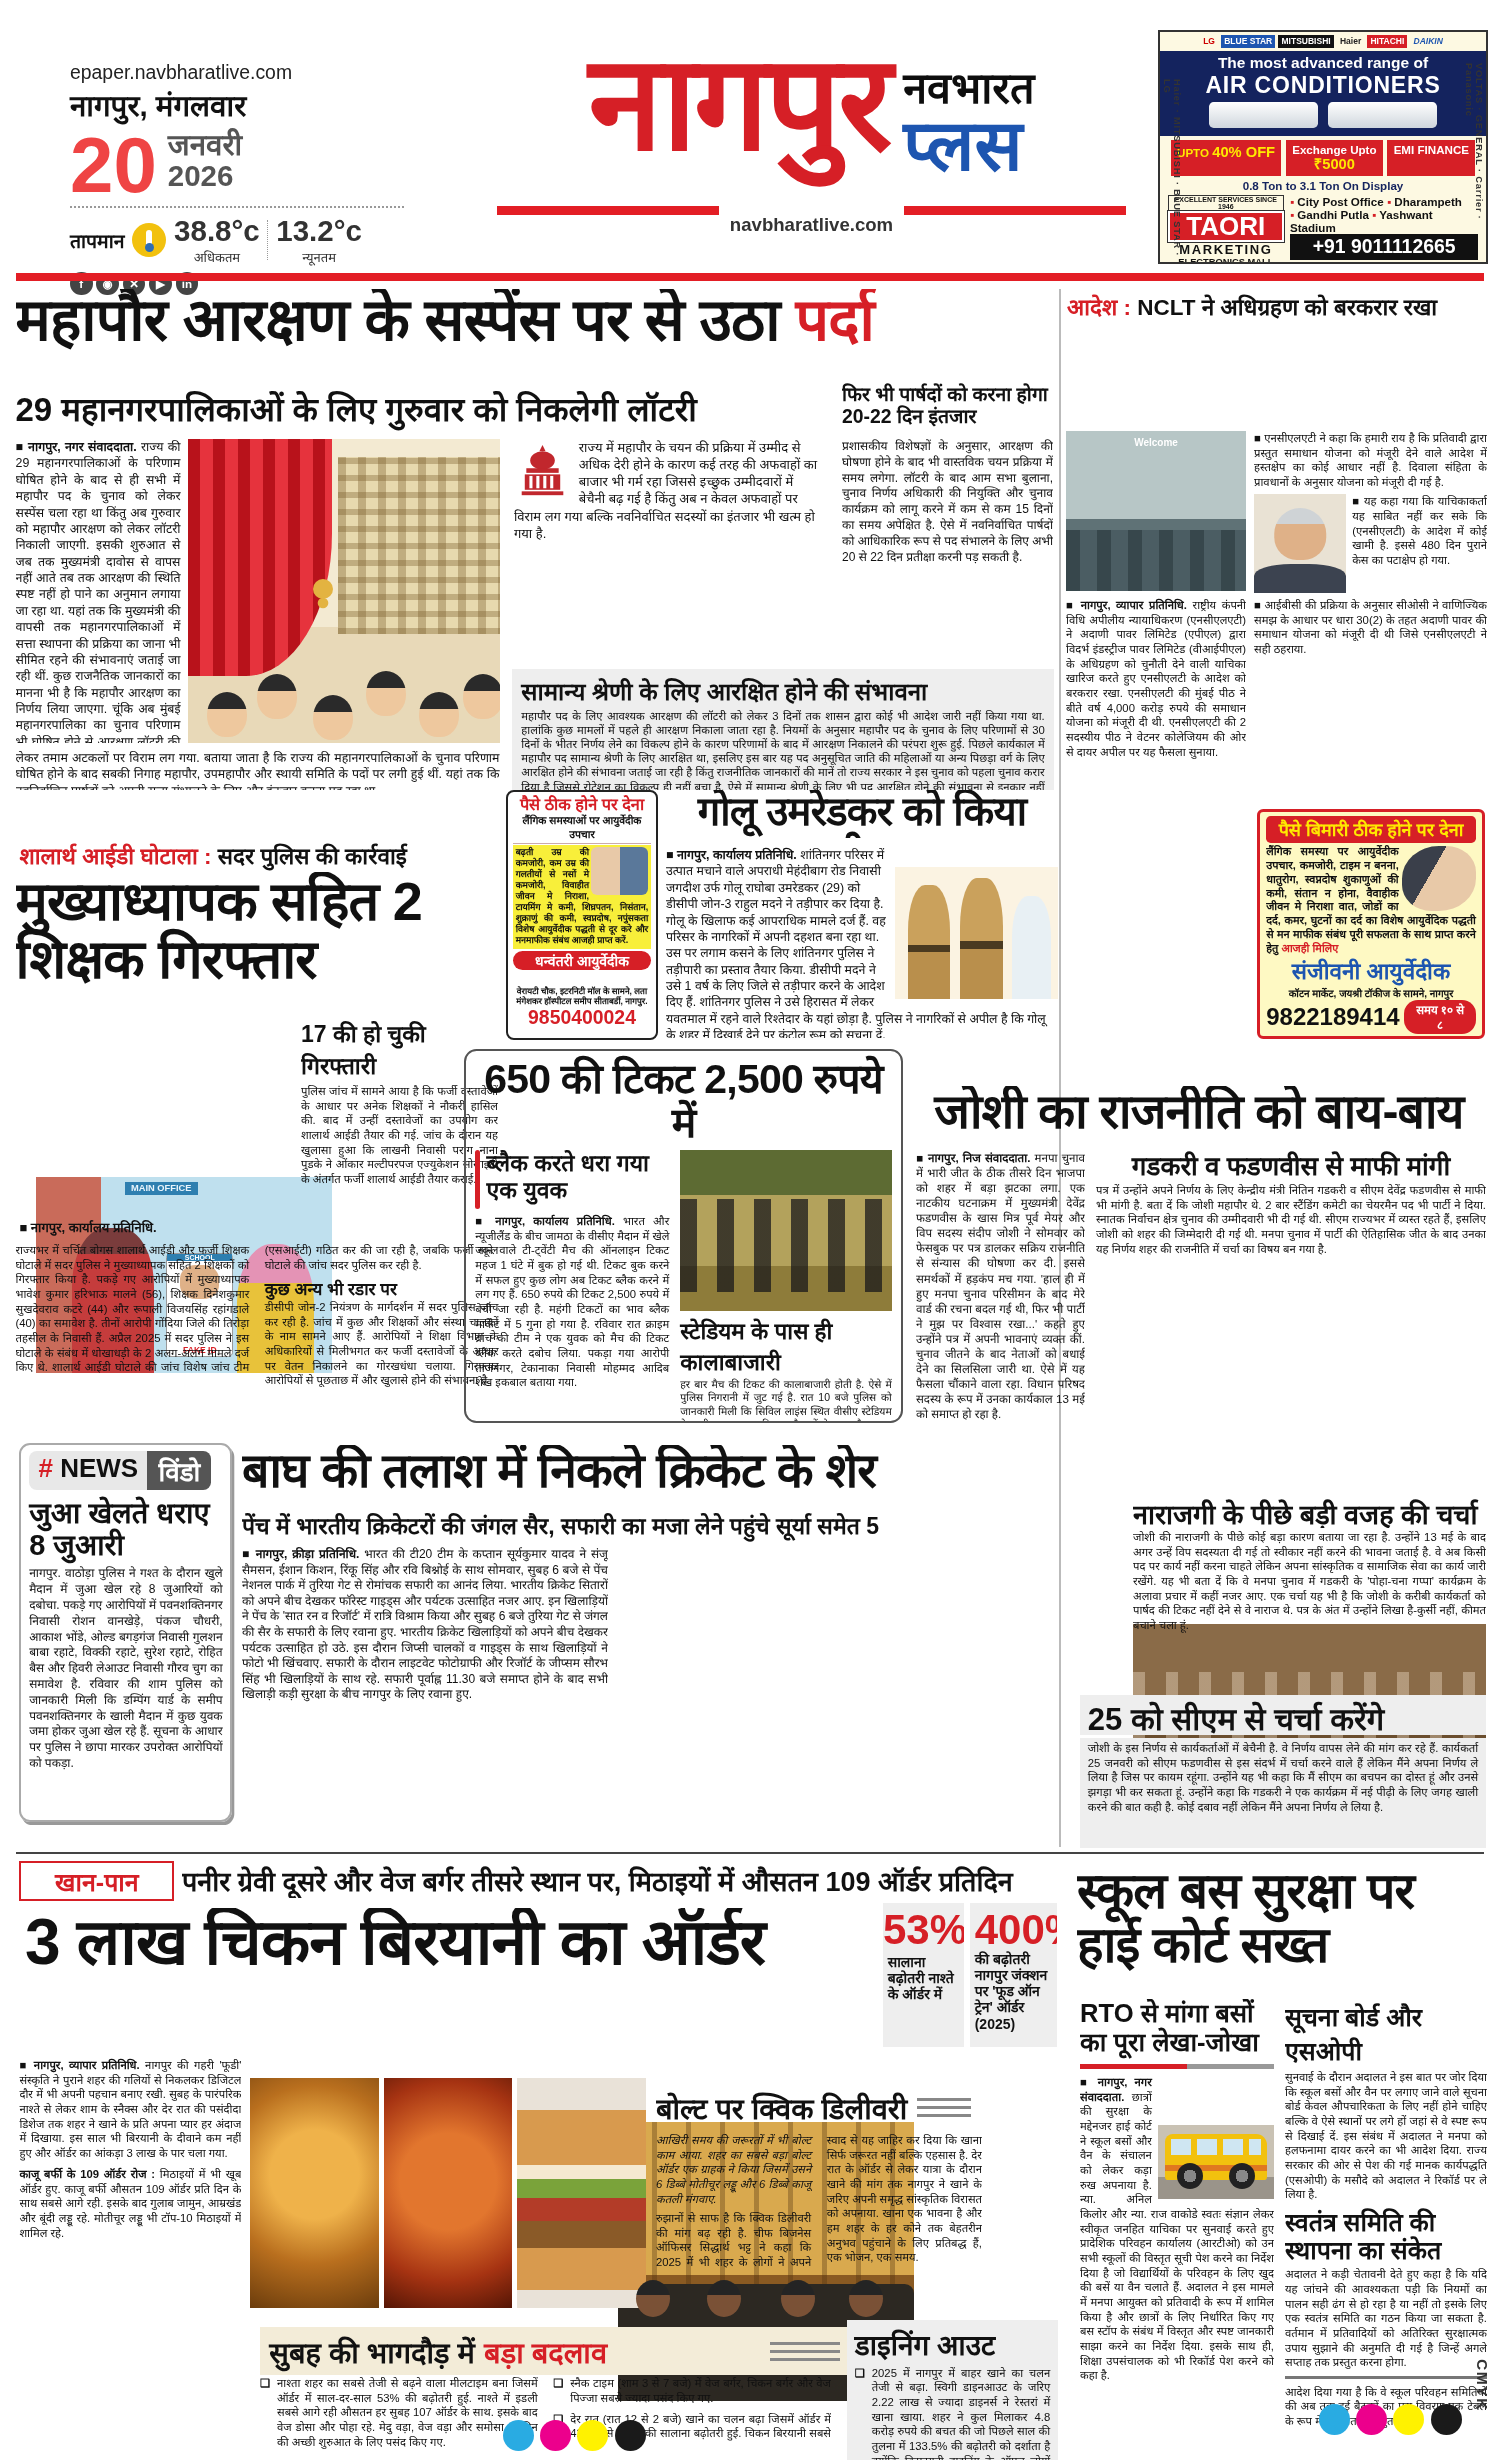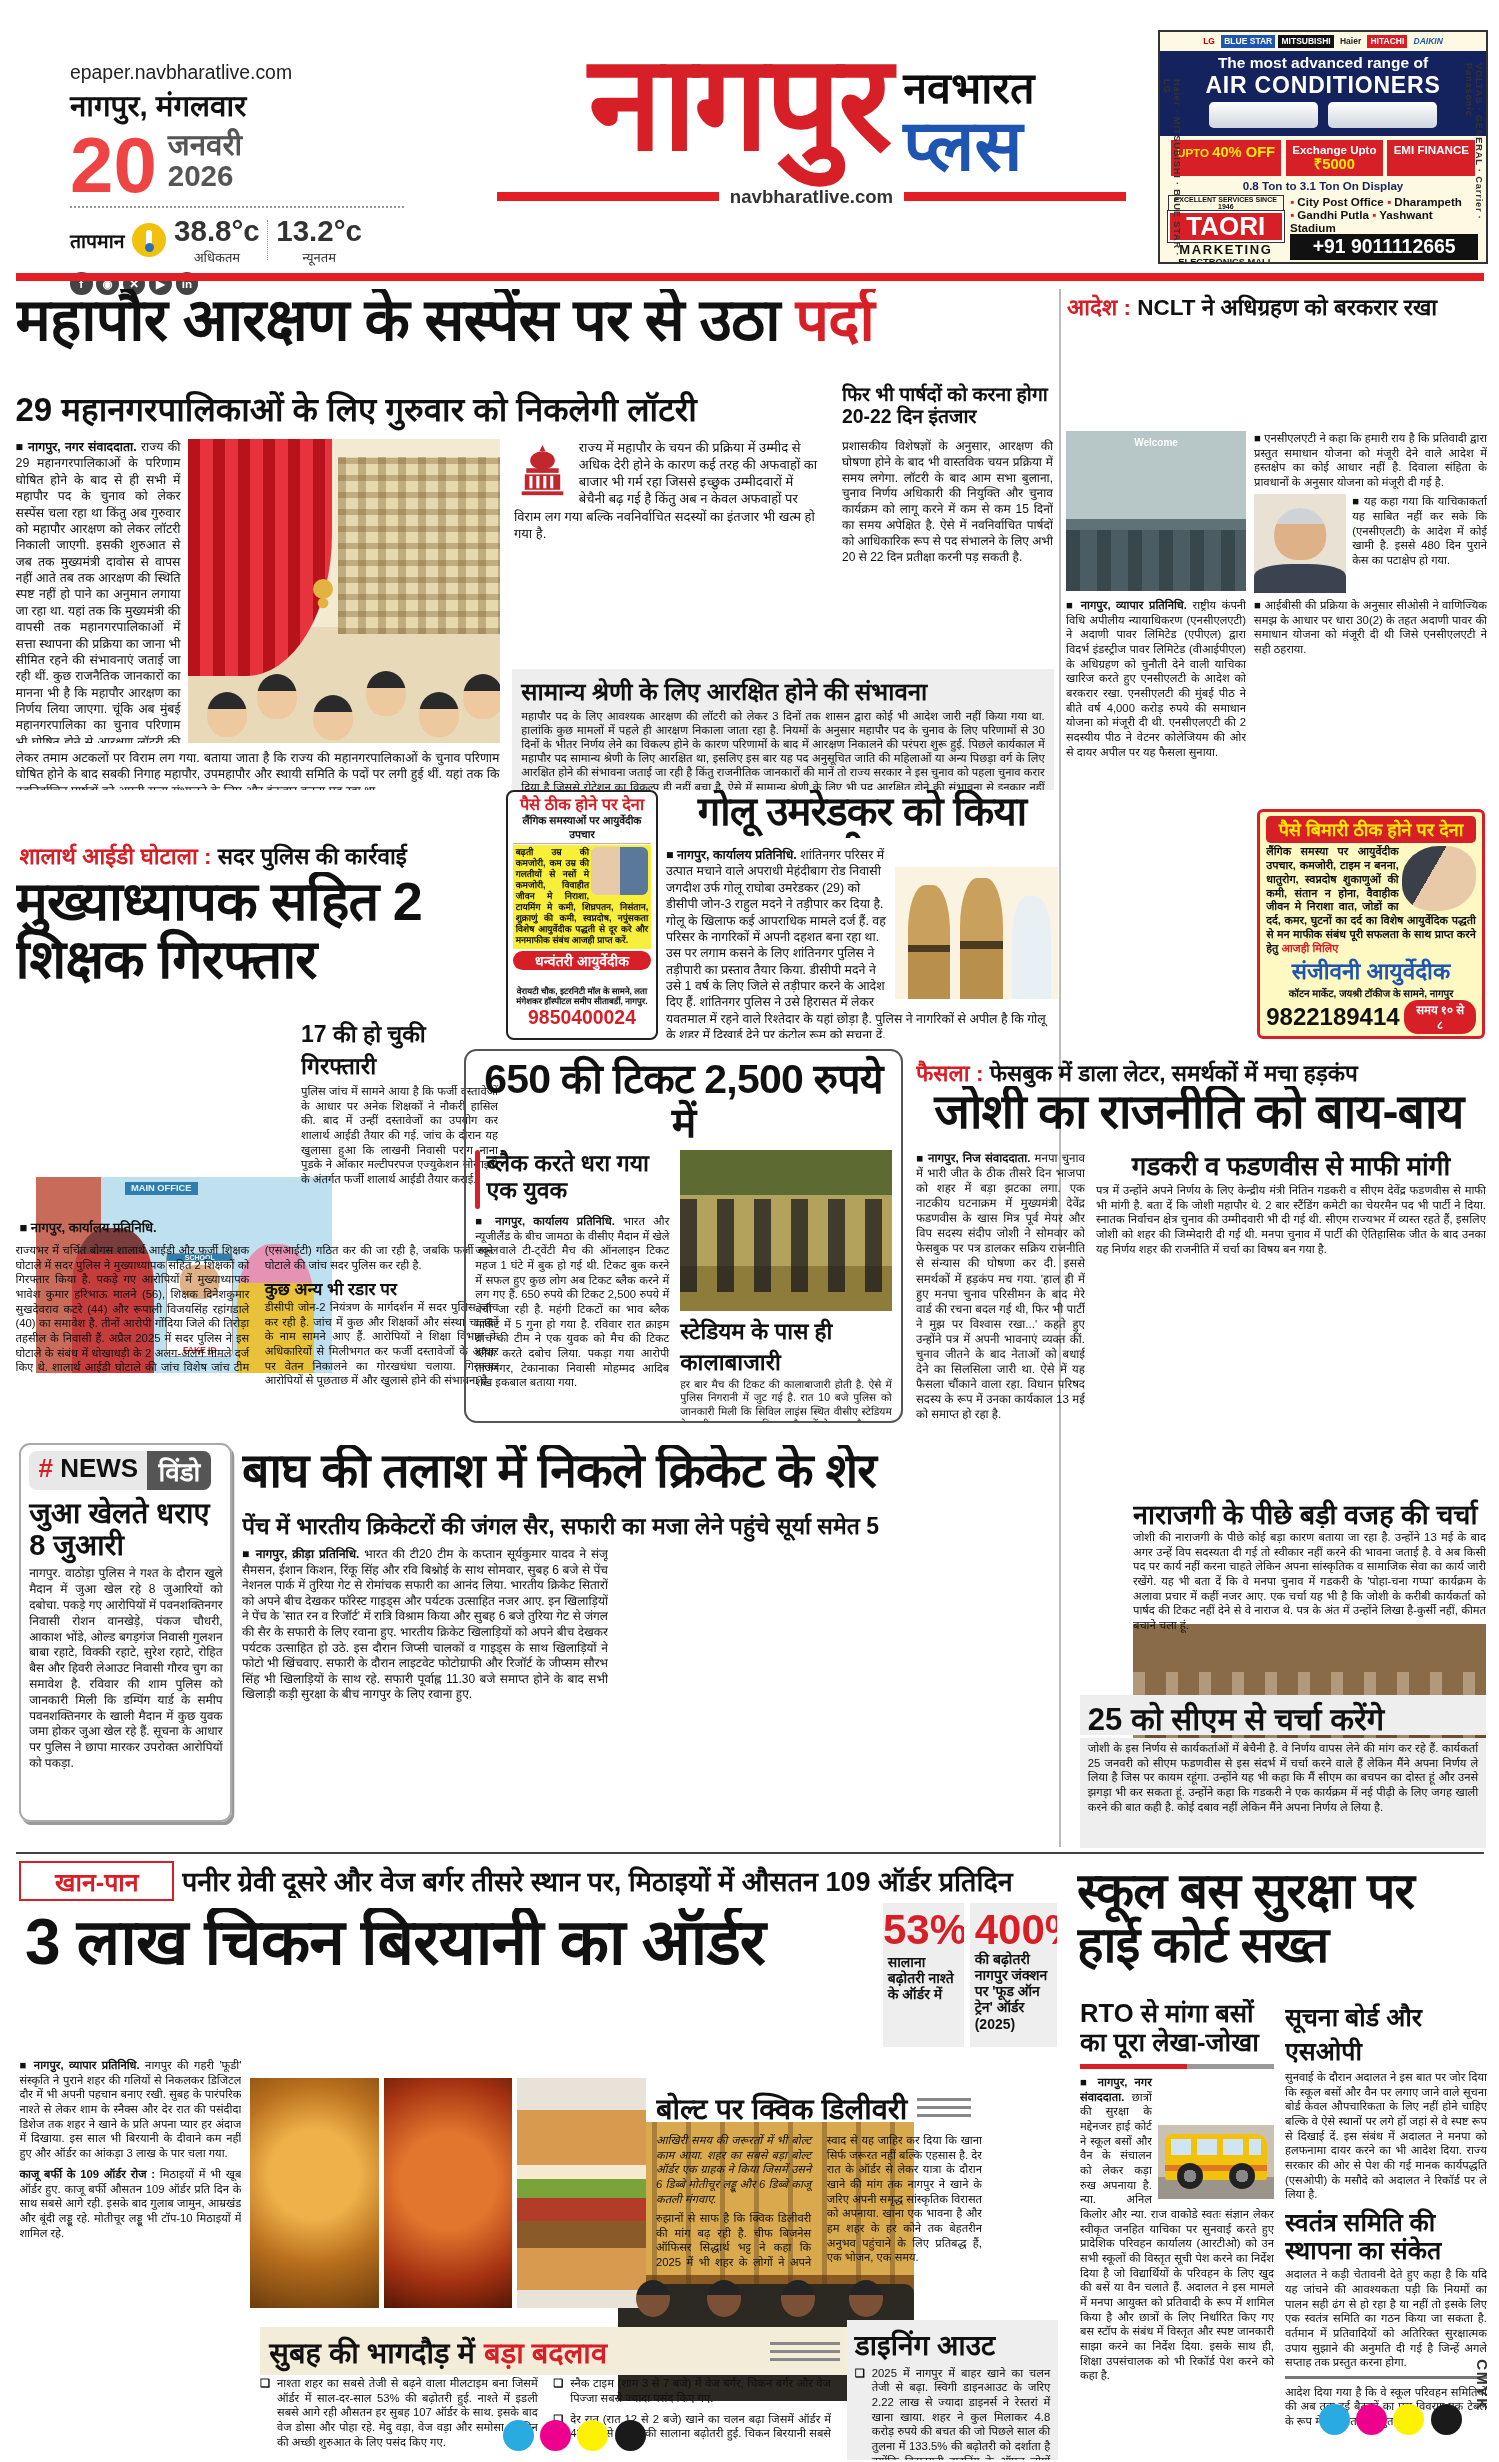--- a/index.html
+++ b/index.html
@@ -28,21 +28,21 @@
   .bignum{font-size:78px;font-weight:800;color:#ef4444;line-height:.9;}
   .mon{font-size:29.5px;font-weight:800;color:#555;line-height:1.05;}
   .dots{border-top:2.3px dotted #999;}
   .temp{font-size:29.5px;font-weight:bold;color:#333;}
   .temp-s{font-size:13px;color:#333;}
   .soc{width:22.5px;height:22.5px;border-radius:50%;background:#444;color:#fff;font-size:11.6px;
        display:inline-flex;align-items:center;justify-content:center;margin-right:3.9px;font-weight:bold;}
   .mast-main{font-size:133px;font-weight:800;color:#d61f26;line-height:.85;letter-spacing:-3.1px;}
   .mast-l1{font-size:43px;font-weight:800;color:#0d0d0d;line-height:1;}
   .mast-l2{font-size:71px;font-weight:800;color:#1d55b0;line-height:1;}
-  .mast-url{font-size:18.6px;font-weight:bold;color:#333;}
+  .mast-url{font-size:18.6px;font-weight:bold;color:#333;margin-top:28px;}
   .mastbar{background:#e31e25;height:9.3px;}
   
   .acad{border:2.3px solid #333;background:#fdf9e2;font-family:"Liberation Sans",sans-serif;}
   .acbrands{display:flex;gap:3.1px;align-items:center;justify-content:center;padding:3.1px 1.6px;}
   .acb{font-size:8.5px;font-weight:800;padding:1.6px 3.1px;white-space:nowrap;}
   .acnavy{background:#14235e;color:#fff;text-align:center;padding:3.1px 0 4.7px;}
   .ach1{font-size:15.5px;font-weight:bold;}
   .ach2{font-size:23px;font-weight:800;letter-spacing:0.8px;}
   .acunit{background:linear-gradient(180deg,#fff,#cfd6dd);border-radius:4.7px;height:26px;width:109px;display:inline-block;margin:3.1px 4.7px 0;}
   .acoffer{display:flex;gap:4.7px;justify-content:center;margin-top:4.7px;}
@@ -371,24 +371,20 @@
         </div>
       </div>
       <div style="flex:1;">
         <div class="ph ph-queue" style="width:100%;height:161px;"></div>
         <div class="sub-h" style="font-size:22.5px;margin-top:3.1px;">स्टेडियम के पास ही कालाबाजारी</div>
         <div class="just" style="font-size:10.5px;line-height:1.26;margin-top:1.6px;">हर बार मैच की टिकट की कालाबाजारी होती है. ऐसे में पुलिस निगरानी में जुट गई है. रात 10 बजे पुलिस को जानकारी मिली कि सिविल लाइंस स्थित वीसीए स्टेडियम के समीप एक युवक टिकट ब्लैक में बेच रहा है. सूचना मिलते ही पुलिस ने होटल हैरिटेज समीप आदिब को पकड़ा. उसके पास 650 रुपये वाली 2 टिकटें मिलीं. वह 2,500 रुपये में बेच रहा था. पुलिस ने उससे टिकट व मोबाइल सहित 23,000 रुपये का माल जब्त कर लिया. उसके खिलाफ मामला दर्ज किया गया.</div>
       </div>
     </div>
   </div>
 
-  <div class="abs kick of" style="left:916px;top:1057px;width:570px;height:31px;">
-    <span class="red">फैसला :</span>
-    <span>फेसबुक में डाला लेटर, समर्थकों में मचा हड़कंप</span>
-  </div>
   <div class="abs headline ctr of" style="left:912px;top:1086px;width:574px;height:54px;font-size:48px;">जोशी का राजनीति को बाय-बाय</div>
   <div class="abs body-s just of" style="left:916px;top:1150px;width:169px;height:543px;font-size:11.6px;">
     <span class="byl">■ नागपुर, निज संवाददाता.</span>
     <span>मनपा चुनाव में भारी जीत के ठीक तीसरे दिन भाजपा को शहर में बड़ा झटका लगा. एक नाटकीय घटनाक्रम में मुख्यमंत्री देवेंद्र फडणवीस के खास मित्र पूर्व मेयर और विप सदस्य संदीप जोशी ने सोमवार को फेसबुक पर पत्र डालकर सक्रिय राजनीति से संन्यास की घोषणा कर दी. इससे समर्थकों में हड़कंप मच गया. 'हाल ही में हुए मनपा चुनाव परिसीमन के बाद मेरे वार्ड की रचना बदल गई थी, फिर भी पार्टी ने मुझ पर विश्वास रखा...' कहते हुए उन्होंने पत्र में अपनी भावनाएं व्यक्त कीं. चुनाव जीतने के बाद नेताओं को बधाई देने का सिलसिला जारी था. ऐसे में यह फैसला चौंकाने वाला रहा. विधान परिषद सदस्य के रूप में उनका कार्यकाल 13 मई को समाप्त हो रहा है.</span>
   </div>
   <div class="abs sub-h ctr of" style="left:1096px;top:1147px;width:390px;height:33px;font-size:26px;">गडकरी व फडणवीस से माफी मांगी</div>
   <div class="abs body-s just of" style="left:1096px;top:1183px;width:390px;height:81px;">पत्र में उन्होंने अपने निर्णय के लिए केन्द्रीय मंत्री नितिन गडकरी व सीएम देवेंद्र फडणवीस से माफी भी मांगी है. बता दें कि जोशी महापौर थे. 2 बार स्टैंडिंग कमेटी का चेयरमैन पद भी पार्टी ने दिया. स्नातक निर्वाचन क्षेत्र चुनाव की उम्मीदवारी भी दी गई थी. सीएम राज्यभर में व्यस्त रहते हैं, इसलिए जोशी को शहर की जिम्मेदारी दी गई थी. मनपा चुनाव में पार्टी की ऐतिहासिक जीत के बाद उनका यह निर्णय शहर की राजनीति में चर्चा का विषय बन गया है.</div>
   <div class="abs ph ph-crowd2 of" style="left:1133px;top:1268px;width:353px;height:219px;"></div>
   <div class="abs sub-h of" style="left:1133px;top:1495px;width:353px;height:33px;font-size:27px;">नाराजगी के पीछे बड़ी वजह की चर्चा</div>
   <div class="abs body-s just of" style="left:1133px;top:1530px;width:353px;height:155px;">जोशी की नाराजगी के पीछे कोई बड़ा कारण बताया जा रहा है. उन्होंने 13 मई के बाद अगर उन्हें विप सदस्यता दी गई तो स्वीकार नहीं करने की भावना जताई है. वे अब किसी पद पर कार्य नहीं करना चाहते लेकिन अपना सांस्कृतिक व सामाजिक सेवा का कार्य जारी रखेंगे. यह भी बता दें कि वे मनपा चुनाव में गडकरी के 'पोहा-चना गप्पा' कार्यक्रम के अलावा प्रचार में कहीं नजर आए. एक चर्चा यह भी है कि जोशी के करीबी कार्यकर्ता को पार्षद की टिकट नहीं देने से वे नाराज थे. पत्र के अंत में उन्होंने लिखा है-कुर्सी नहीं, कीमत बचाने चला हूं.</div>

